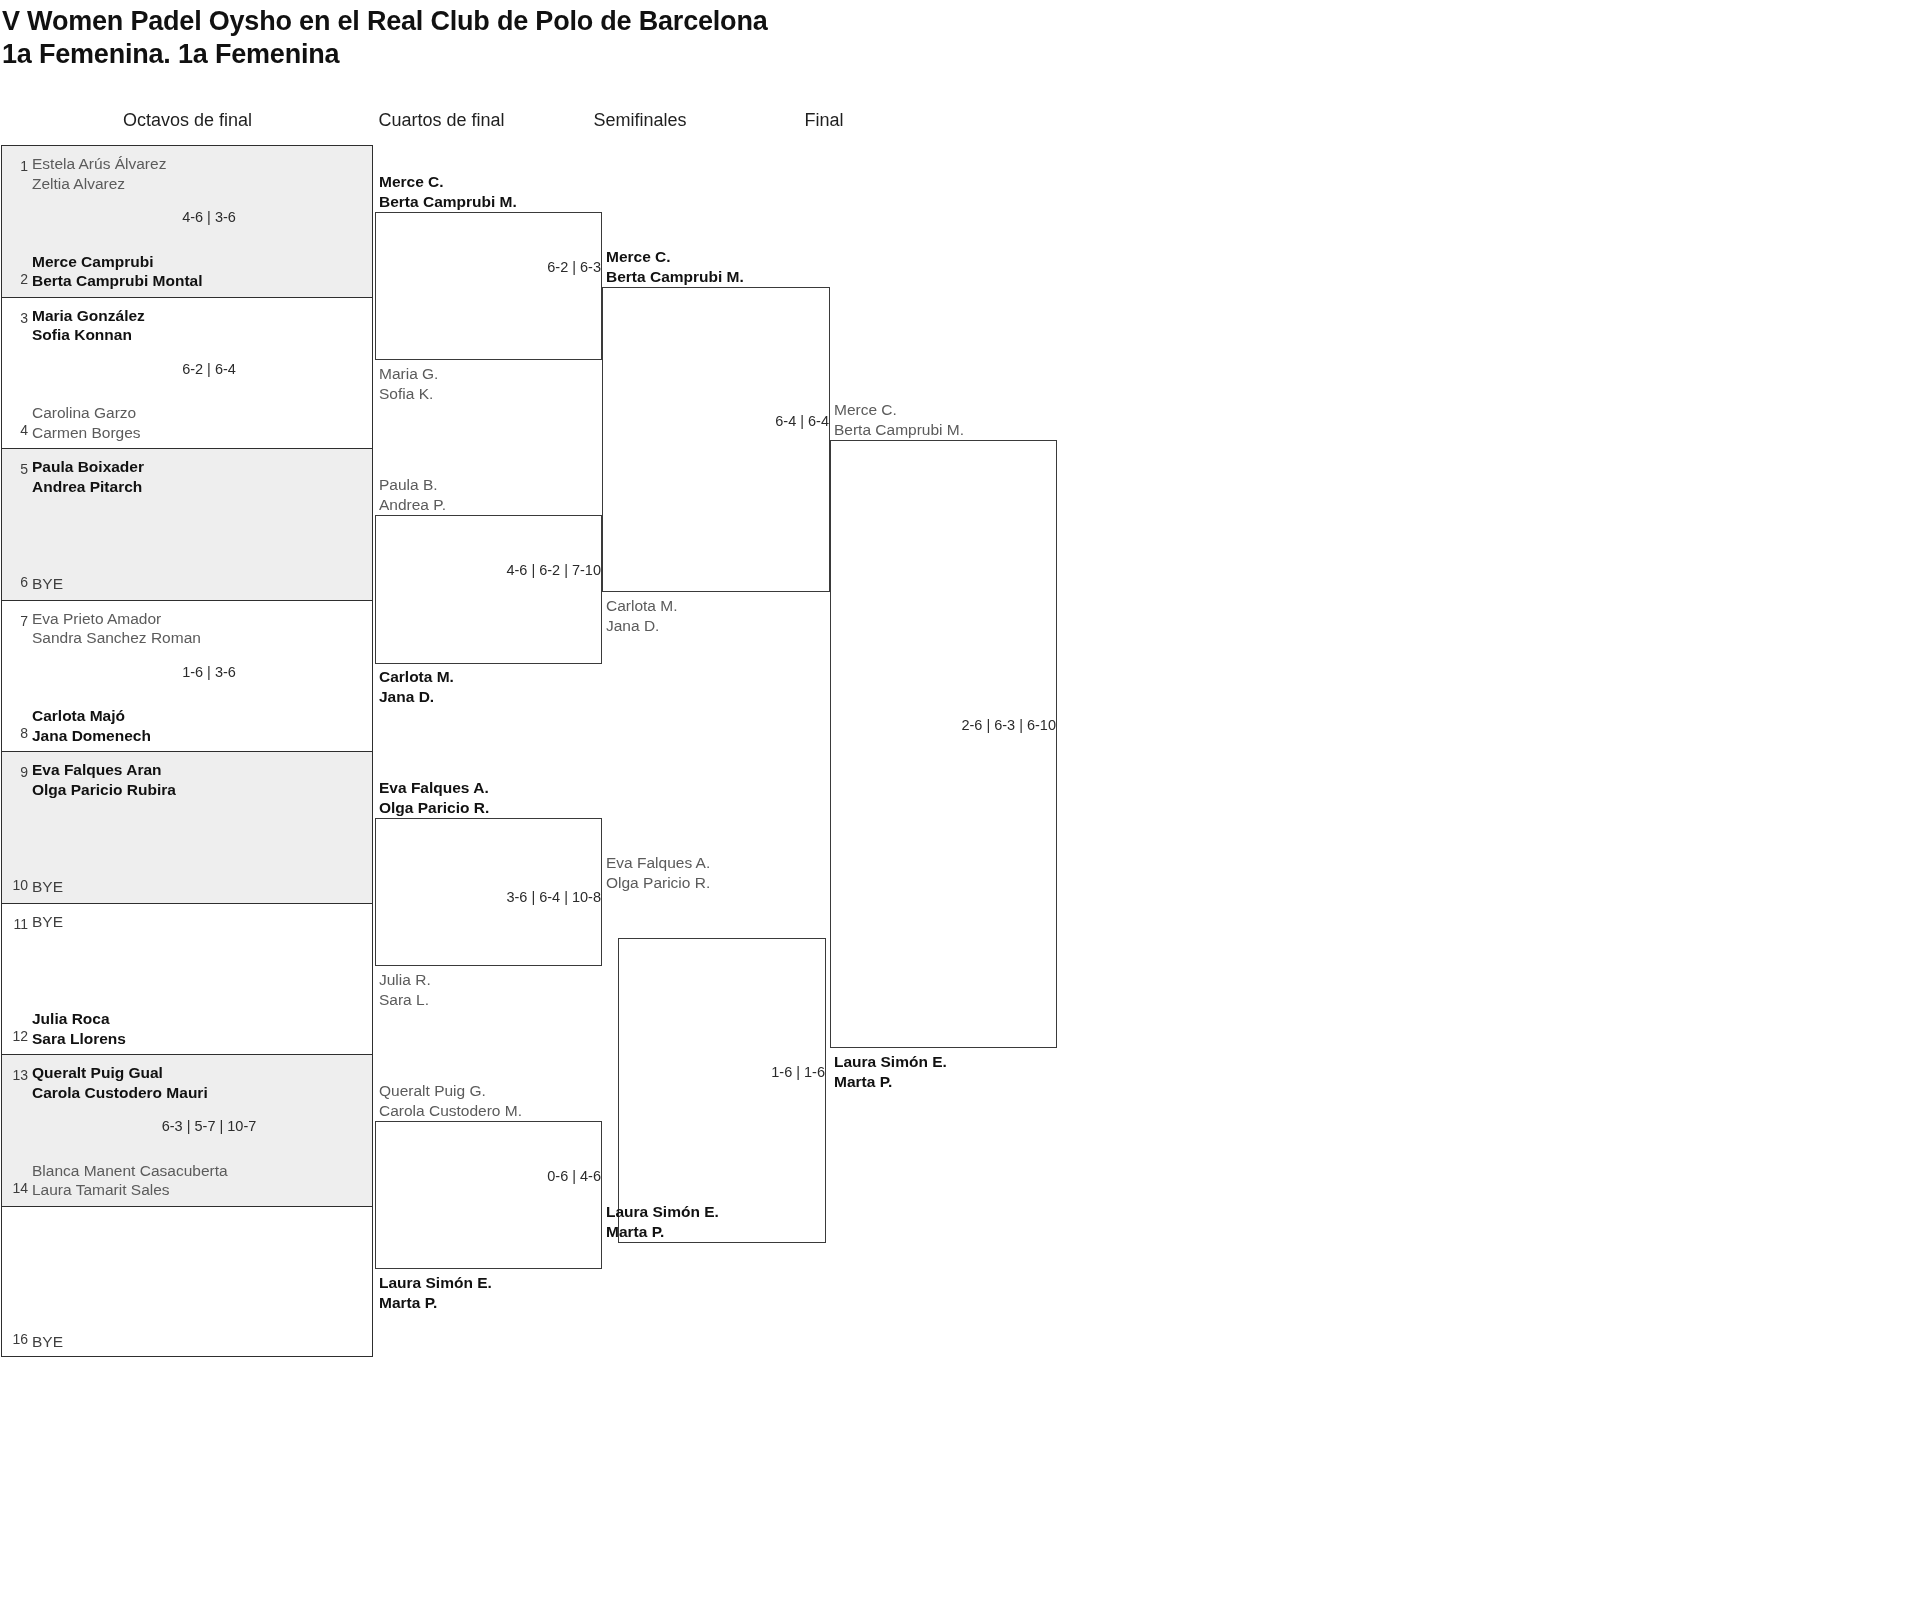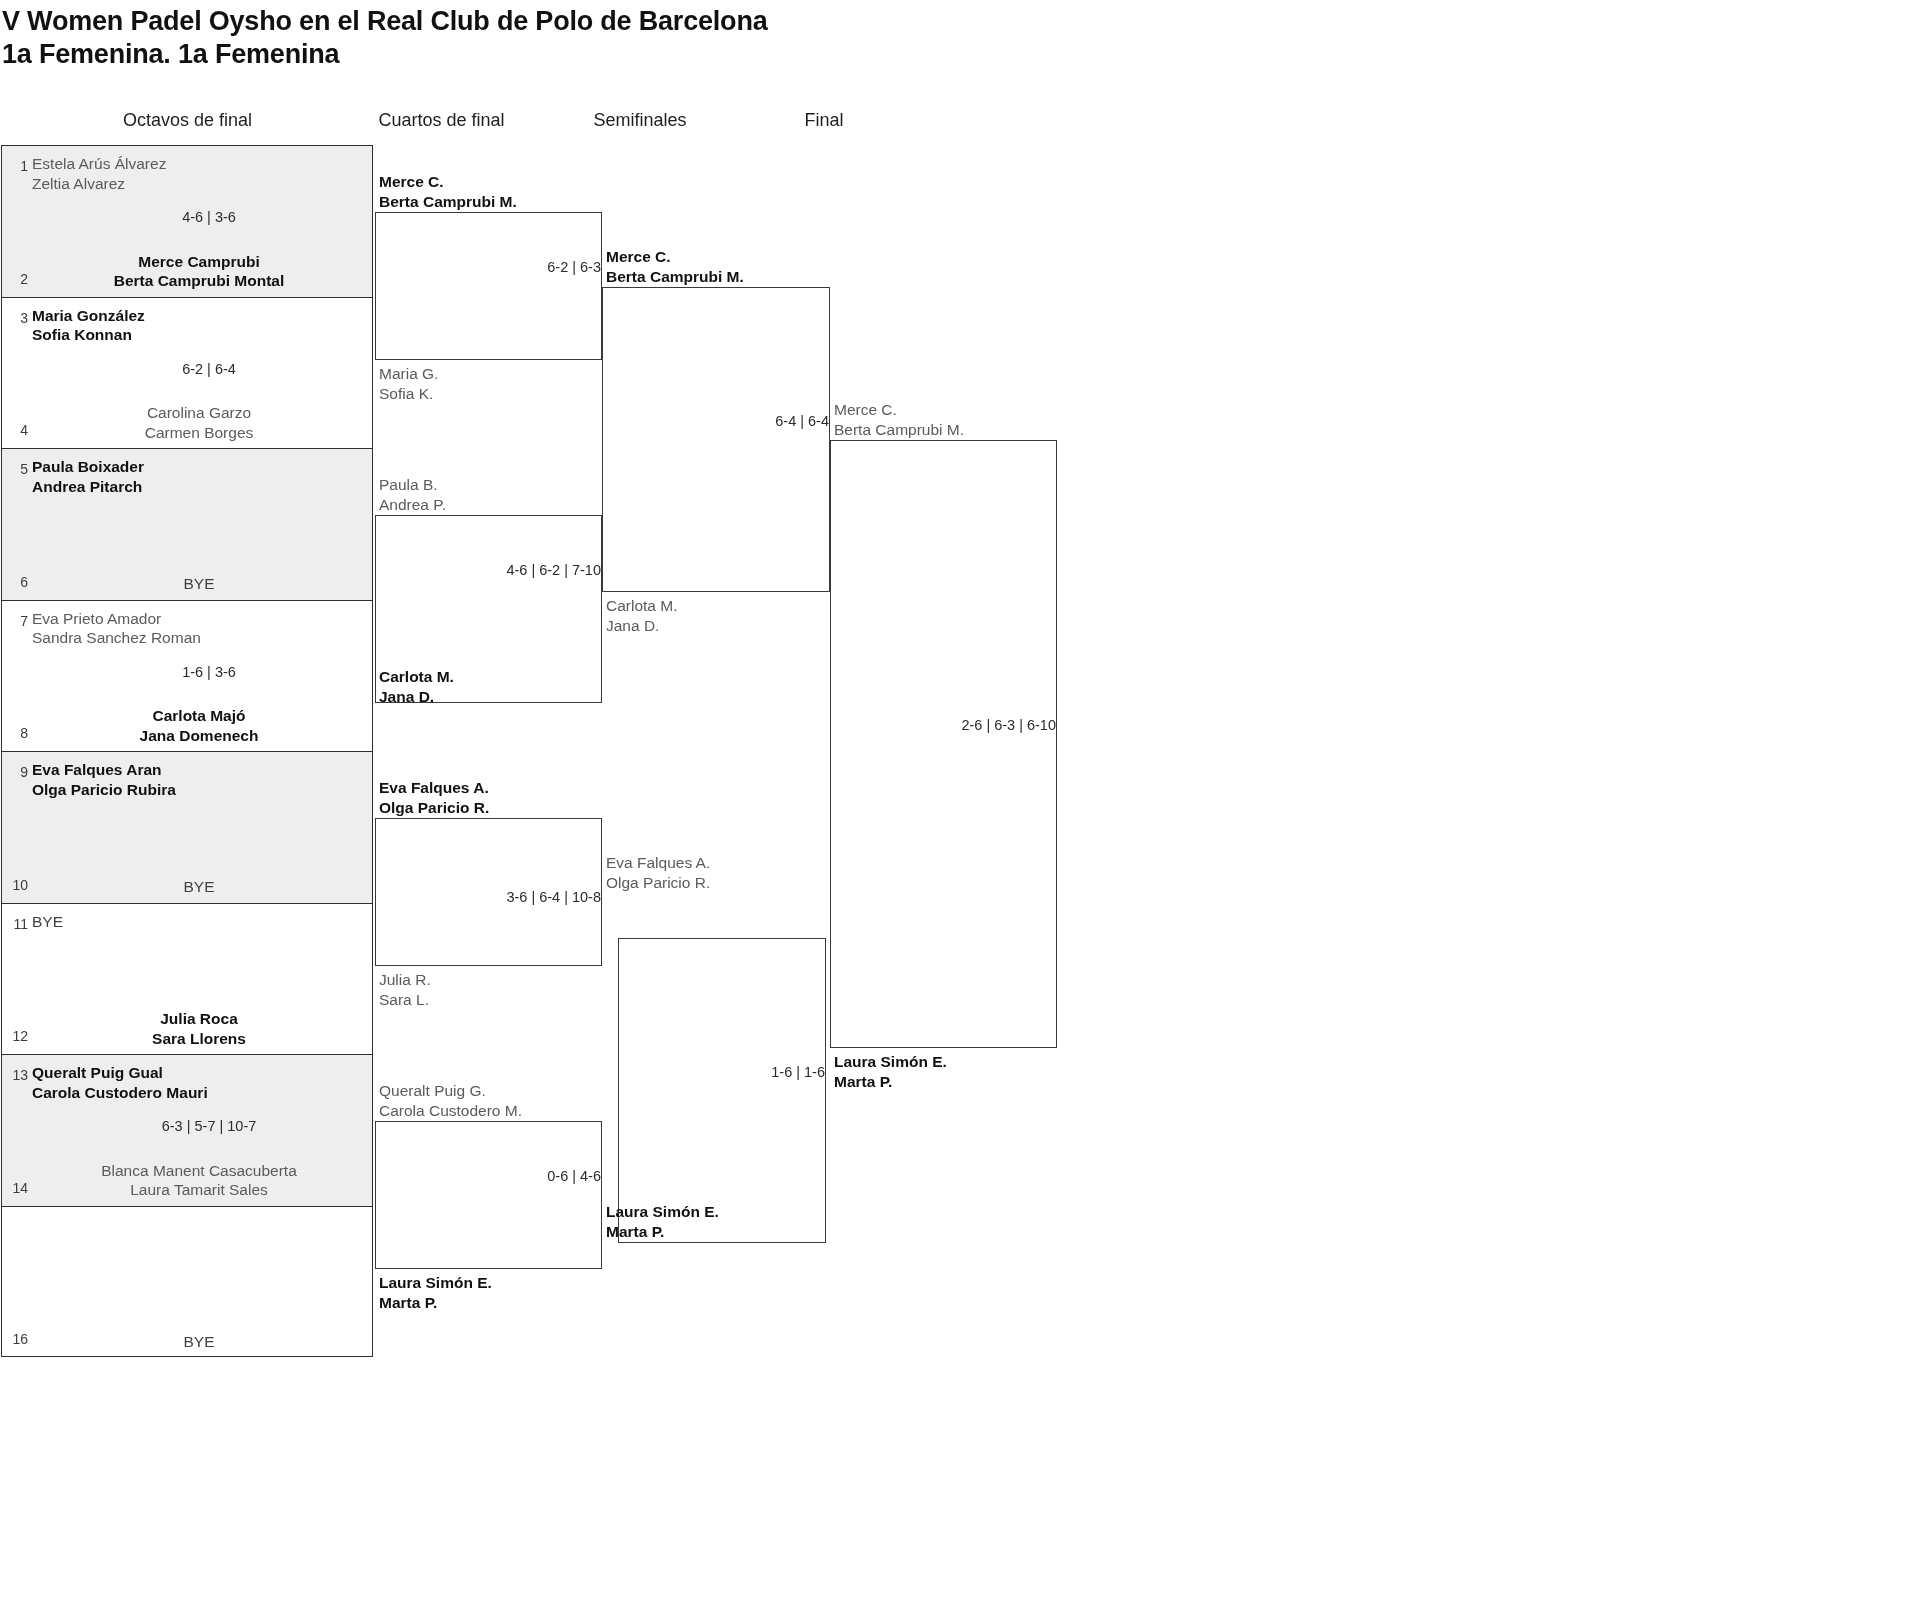--- a/index.html
+++ b/index.html
@@ -80,21 +80,21 @@
   .slot.bottom .seed { bottom: 11px; left: 0; }
 
   .team {
     position: absolute;
     left: 30px; right: 6px;
     font-size: 15.5px;
     line-height: 19.5px;
     white-space: nowrap;
   }
   .slot.top .team    { top: 8px; }
-  .slot.bottom .team { bottom: 7px; text-align: center; }
+  .slot.bottom .team { bottom: 7px; }
 
   .team .ln { display: block; }
 
   
   .win  { color: #111111; font-weight: 700; }
   .lose { color: #5b5b5b; font-weight: 400; }
   .bye  { color: #3f3f3f; font-weight: 400; }
 
   .bye-slot .team { font-size: 15.5px; line-height: 19.5px; }
 
@@ -275,21 +275,21 @@
     <div class="box-score" style="top: 46px;">6-2 | 6-3</div>
   </div>
 <div class="nb win" style="left: 379px; top: 172px;">
     <span class="ln">Merce C.</span>
     <span class="ln">Berta Camprubi M.</span>
   </div>
 <div class="nb lose" style="left: 379px; top: 364px;">
     <span class="ln">Maria G.</span>
     <span class="ln">Sofia K.</span>
   </div>
-<div class="match-box" style="left: 375px; top: 515px; width: 227px; height: 188px;">
+<div class="match-box" style="left: 375px; top: 515px; width: 227px; height: 149px;">
     <div class="box-score" style="top: 46px;">4-6 | 6-2 | 7-10</div>
   </div>
 <div class="nb lose" style="left: 379px; top: 475px;">
     <span class="ln">Paula B.</span>
     <span class="ln">Andrea P.</span>
   </div>
 <div class="nb win" style="left: 379px; top: 667px;">
     <span class="ln">Carlota M.</span>
     <span class="ln">Jana D.</span>
   </div>

